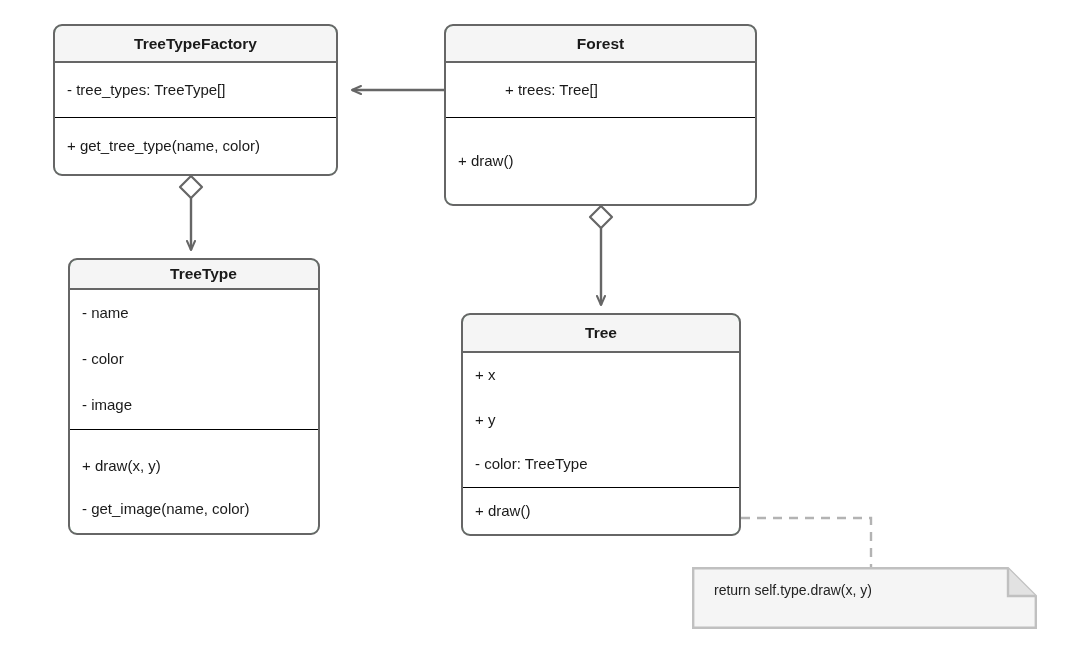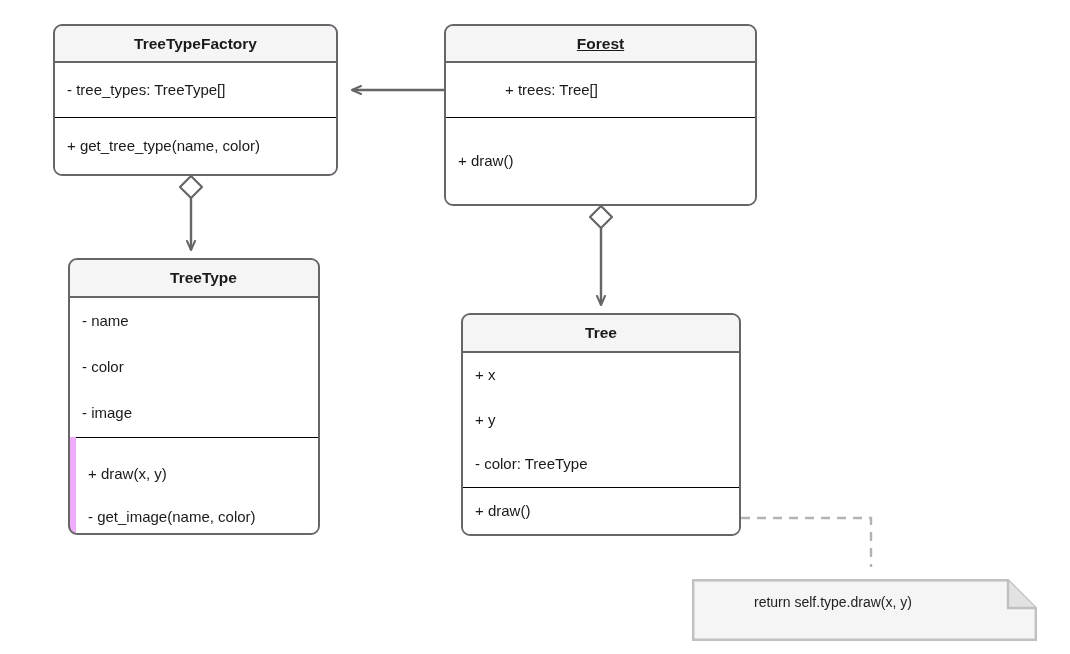--- a/index.html
+++ b/index.html
@@ -18,21 +18,21 @@
     height: 654px;
     background: #ffffff;
     overflow: hidden;
   }
   
   .uml-class {
     position: absolute;
     box-sizing: border-box;
     border: 2px solid #666666;
     border-radius: 9px;
-    background: #f0abfc;
+    background: #14532d;
     overflow: hidden;
   }
   .uml-header {
     box-sizing: border-box;
     width: 100%;
     background: #f5f5f5;
     border-bottom: 2px solid #666666;
     text-align: center;
     font-weight: bold;
     font-size: 15.5px;
@@ -125,55 +125,55 @@
     <div class="uml-header" style="height:37px;">TreeTypeFactory</div>
     <div class="uml-section" style="height:54px;">
       <div class="uml-row">- tree_types: TreeType[]</div>
     </div>
     <div class="uml-section divided" style="height:57px;">
       <div class="uml-row">+ get_tree_type(name, color)</div>
     </div>
   </div>
 
   <div class="uml-class" style="left:444px; top:24px; width:313px; height:182px;">
-    <div class="uml-header" style="height:37px;text-decoration:underline;">Forest</div>
+    <div class="uml-header" style="height:37px;">Forest</div>
     <div class="uml-section" style="height:54px;padding-left:47px;">
       <div class="uml-row">+ trees: Tree[]</div>
     </div>
     <div class="uml-section divided" style="height:87px; gap:20px;">
       <div class="uml-row">+ draw()</div>
     </div>
   </div>
 
   <div class="uml-class" style="left:68px; top:258px; width:252px; height:277px;">
-    <div class="uml-header" style="height:38px;padding-left:19px;">TreeType</div>
+    <div class="uml-header" style="height:30px;padding-left:19px;">TreeType</div>
     <div class="uml-section" style="height:139px; gap:27px;">
       <div class="uml-row">- name</div>
       <div class="uml-row">- color</div>
       <div class="uml-row">- image</div>
     </div>
-    <div class="uml-section divided" style="height:117px; gap:24px;margin-left:6px;">
+    <div class="uml-section divided" style="height:117px; gap:24px;">
       <div class="uml-row">+ draw(x, y)</div>
       <div class="uml-row">- get_image(name, color)</div>
     </div>
   </div>
 
   <div class="uml-class" style="left:461px; top:313px; width:280px; height:223px;">
     <div class="uml-header" style="height:38px;">Tree</div>
     <div class="uml-section" style="height:134px; gap:26px;">
       <div class="uml-row">+ x</div>
       <div class="uml-row">+ y</div>
       <div class="uml-row">- color: TreeType</div>
     </div>
     <div class="uml-section divided" style="height:47px;">
       <div class="uml-row">+ draw()</div>
     </div>
   </div>
 
-  <div class="uml-note" style="left:692px; top:579px; width:345px; height:45px; background:transparent;padding-left:40px;">
+  <div class="uml-note" style="left:692px; top:567px; width:345px; height:45px; background:transparent;">
     <svg class="note-shape" width="345" height="62" viewBox="0 0 345 62">
       <path d="M1.2,1.2 H316 L343.8,29 V60.8 H1.2 Z" fill="#f5f5f5" stroke="#c0c0c0" stroke-width="2.4" stroke-linejoin="miter"></path>
       <path d="M316,1.2 L316,29 L343.8,29" fill="#e2e2e2" stroke="#c0c0c0" stroke-width="2.4" stroke-linejoin="miter"></path>
     </svg>
     <div class="note-text">return self.type.draw(x, y)</div>
   </div>
 
 </div>
 
 </body></html>

